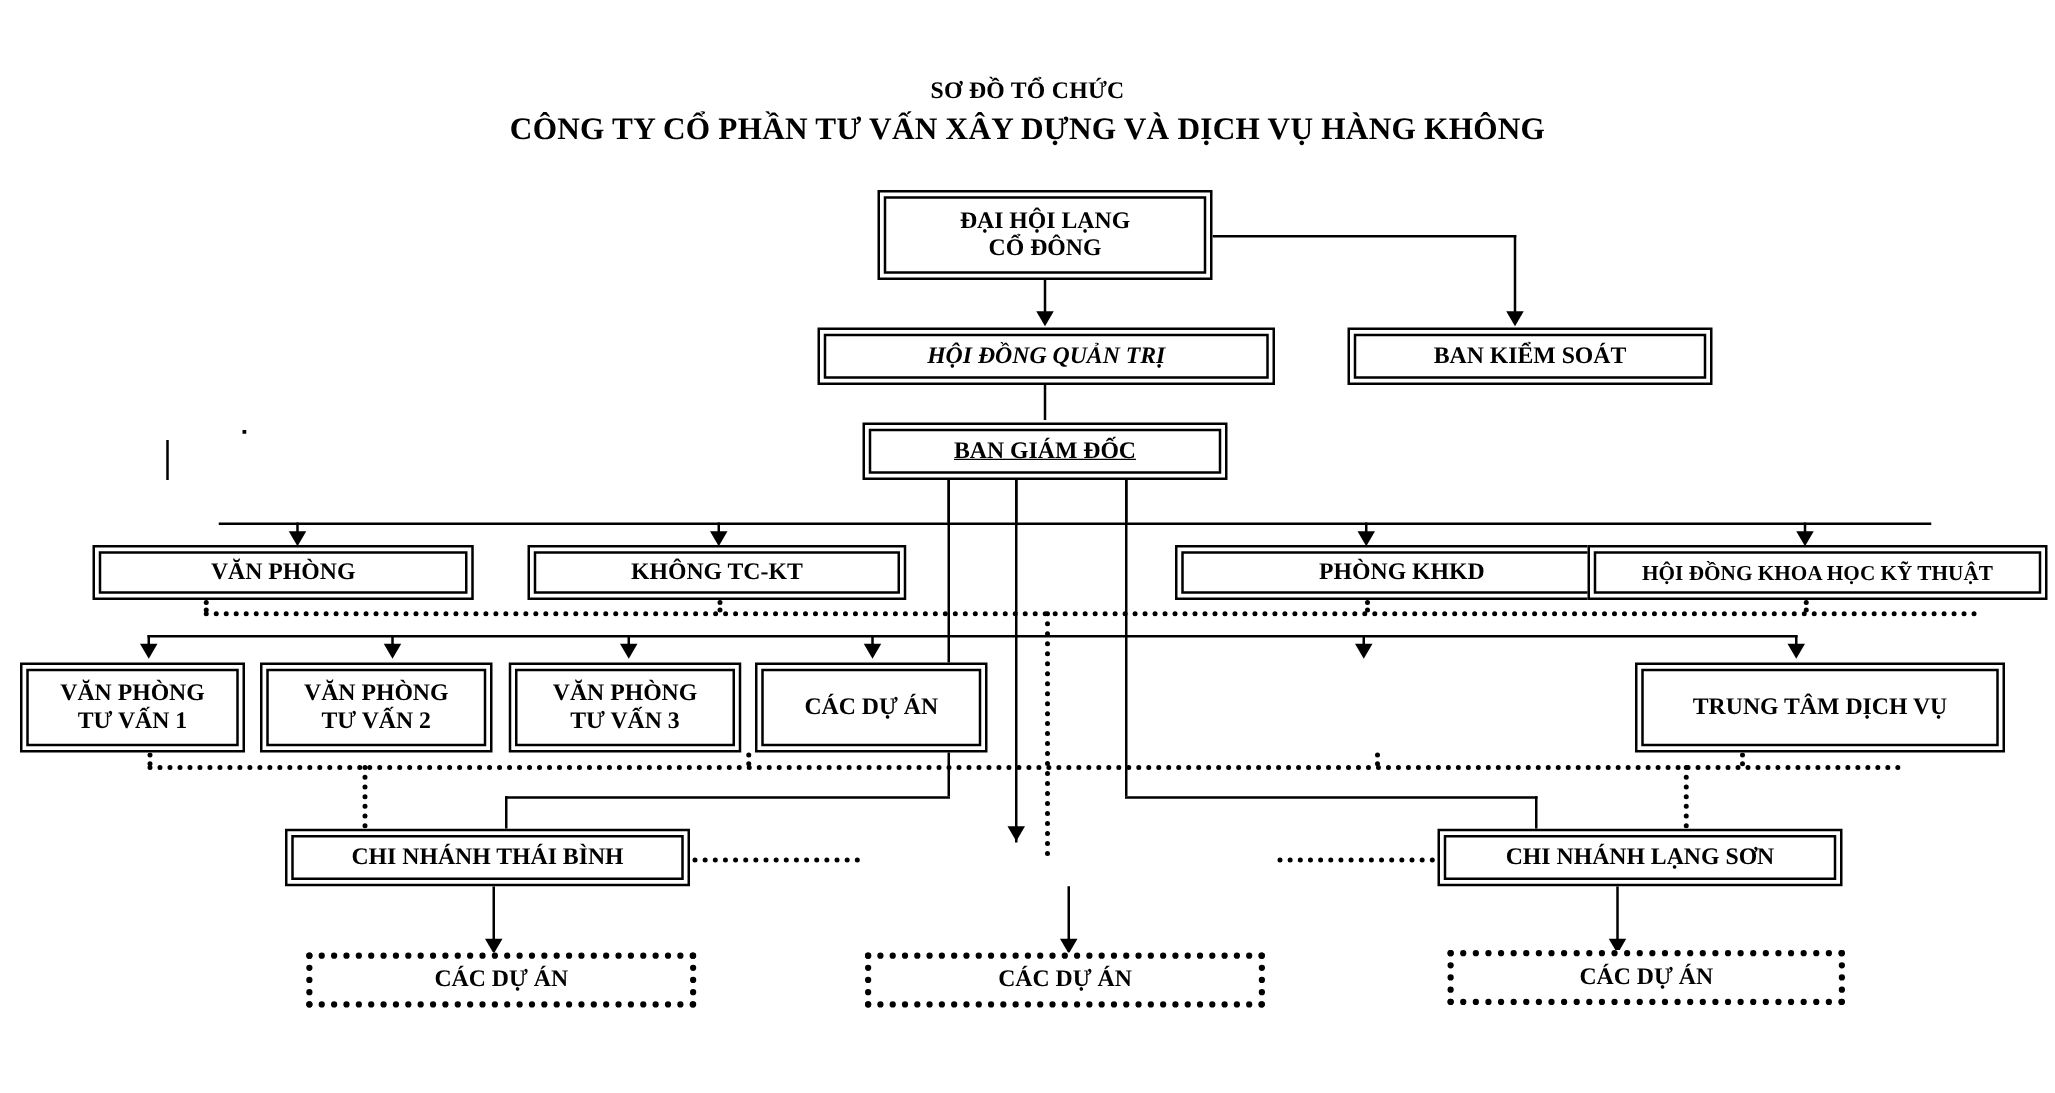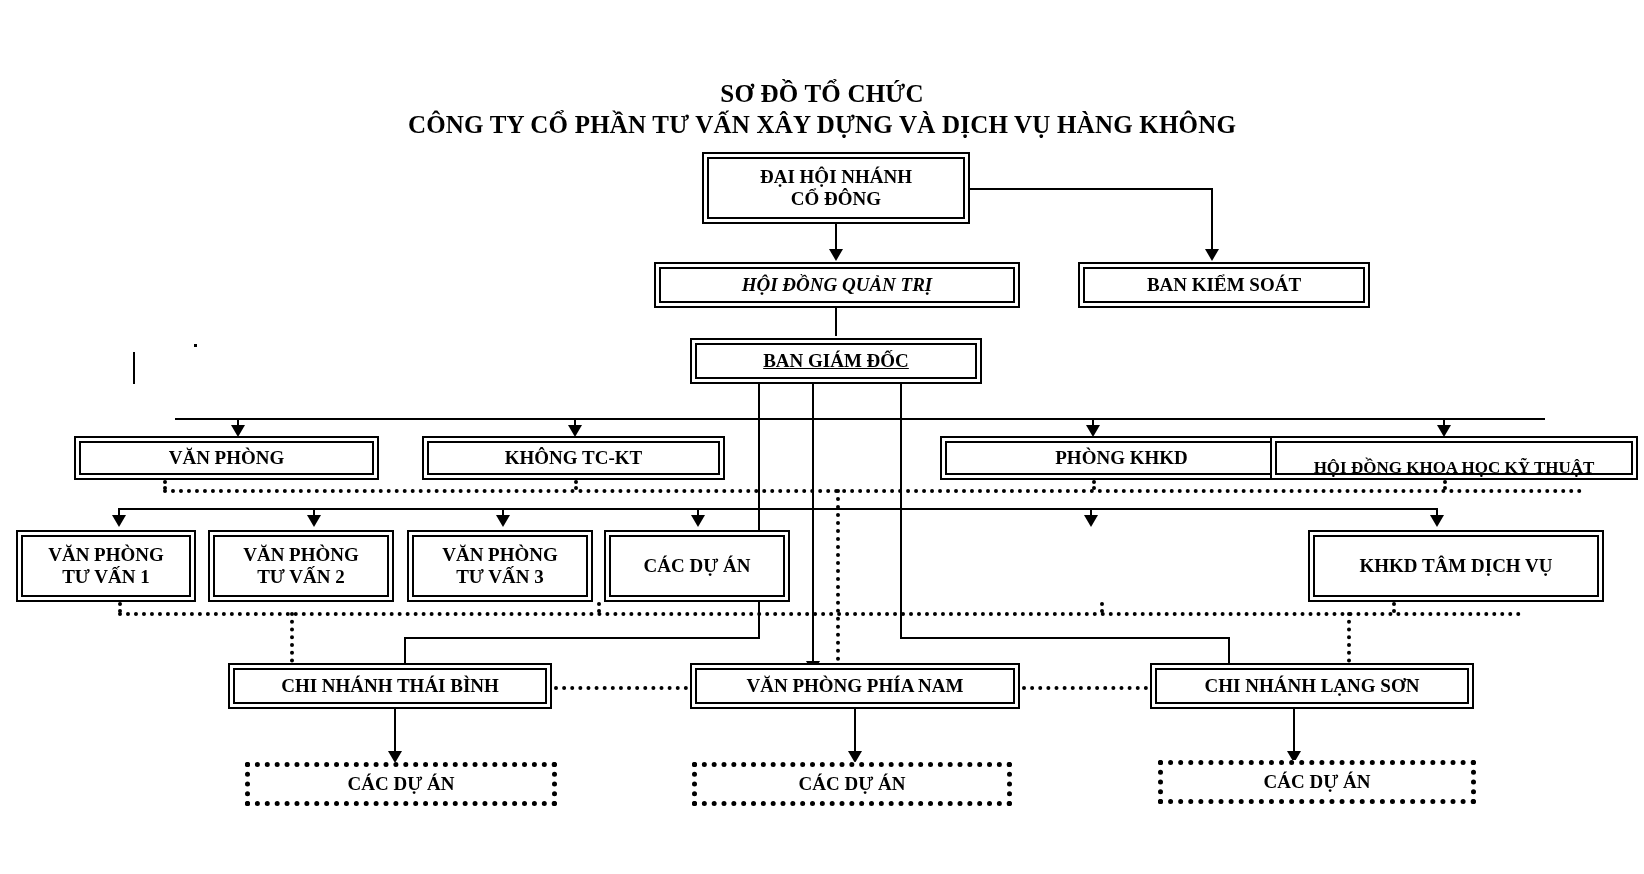--- a/index.html
+++ b/index.html
@@ -16,21 +16,21 @@
   }
 
   
   .title-block{
     position:absolute;
     left:0; top:58px; width:1644px;
     text-align:center;
     font-weight:bold;
     letter-spacing:.2px;
   }
-  .title-line1{ font-size:25px; line-height:30px;margin-top:21px; }
+  .title-line1{ font-size:19px; line-height:30px; }
   .title-line2{ font-size:25px; line-height:32px; }
 
   
   .box{
     position:absolute;
     box-sizing:border-box;
     border:2px solid #000;
     background:#fff;
     display:flex;
     align-items:center;
@@ -108,21 +108,21 @@
   <div class="title-block">
     <div class="title-line1">SƠ ĐỒ TỔ CHỨC</div>
     <div class="title-line2">CÔNG TY CỔ PHẦN TƯ VẤN XÂY DỰNG VÀ DỊCH VỤ HÀNG KHÔNG</div>
   </div>
 
   <div class="stray" style="left:133px;top:352px;width:2px;height:32px;"></div>
   <div class="stray" style="left:194px;top:344px;width:3px;height:3px;"></div>
 
   <div class="box" style="left:702px;top:152px;width:268px;height:72px;">
     <span class="inner"></span>
-    <span class="txt">ĐẠI HỘI NHÁNH
+    <span class="txt">ĐẠI HỘI LẠNG
 CỔ ĐÔNG</span>
   </div>
 
   <div class="ln lnv" style="left:835px;top:224px;height:32px;"></div>
   <div class="arrow" style="left:829px;top:249px;"></div>
 
   <div class="ln lnh" style="left:970px;top:188px;width:243px;"></div>
   <div class="ln lnv" style="left:1211px;top:188px;height:68px;"></div>
   <div class="arrow" style="left:1205px;top:249px;"></div>
 
@@ -180,21 +180,21 @@
   <div class="box" style="left:422px;top:436px;width:303px;height:44px;">
     <span class="inner"></span>
     <span class="txt">KHÔNG TC-KT</span>
   </div>
 
   <div class="box" style="left:940px;top:436px;width:363px;height:44px;">
     <span class="inner"></span>
     <span class="txt">PHÒNG  KHKD</span>
   </div>
 
-  <div class="box small" style="left:1270px;top:436px;width:368px;height:44px;align-items:flex-end;">
+  <div class="box small" style="left:1270px;top:436px;width:368px;height:44px;">
     <span class="inner"></span>
     <span class="txt">HỘI ĐỒNG KHOA HỌC KỸ THUẬT</span>
   </div>
 
   <div class="dot-h" style="left:163px;top:489px;width:1420px;"></div>
   <div class="dot-v" style="left:163px;top:480px;height:10px;"></div>
   <div class="dot-v" style="left:574px;top:480px;height:10px;"></div>
   <div class="dot-v" style="left:1092px;top:480px;height:10px;"></div>
   <div class="dot-v" style="left:1443px;top:480px;height:10px;"></div>
 
@@ -237,42 +237,38 @@
   </div>
 
   <div class="box" style="left:604px;top:530px;width:186px;height:72px;">
     <span class="inner"></span>
     <span class="txt">CÁC DỰ  ÁN</span>
   </div>
 
 
   <div class="box" style="left:1308px;top:530px;width:296px;height:72px;">
     <span class="inner"></span>
-    <span class="txt">KHKD TÂM DỊCH VỤ</span>
+    <span class="txt">TRUNG TÂM DỊCH VỤ</span>
   </div>
 
   <div class="dot-h" style="left:118px;top:612px;width:1404px;"></div>
   <div class="dot-v" style="left:118px;top:602px;height:11px;"></div>
   <div class="dot-v" style="left:597px;top:602px;height:11px;"></div>
   <div class="dot-v" style="left:1100px;top:602px;height:11px;"></div>
   <div class="dot-v" style="left:1392px;top:602px;height:11px;"></div>
 
   <div class="dot-v" style="left:290px;top:612px;height:74px;"></div>
   <div class="dot-v" style="left:836px;top:489px;height:196px;"></div>
   <div class="dot-v" style="left:1347px;top:612px;height:74px;"></div>
 
   <div class="box" style="left:228px;top:663px;width:324px;height:46px;">
     <span class="inner"></span>
     <span class="txt">CHI NHÁNH THÁI BÌNH</span>
   </div>
 
-  <div class="box" style="left:690px;top:663px;width:330px;height:46px;">
-    <span class="inner"></span>
-    <span class="txt">VĂN  PHÒNG  PHÍA NAM</span>
-  </div>
 
   <div class="box" style="left:1150px;top:663px;width:324px;height:46px;">
     <span class="inner"></span>
     <span class="txt">CHI NHÁNH LẠNG SƠN</span>
   </div>
 
   <div class="dot-h" style="left:554px;top:686px;width:134px;"></div>
   <div class="dot-h" style="left:1022px;top:686px;width:126px;"></div>
 
   <div class="ln lnv" style="left:394px;top:709px;height:50px;"></div>

